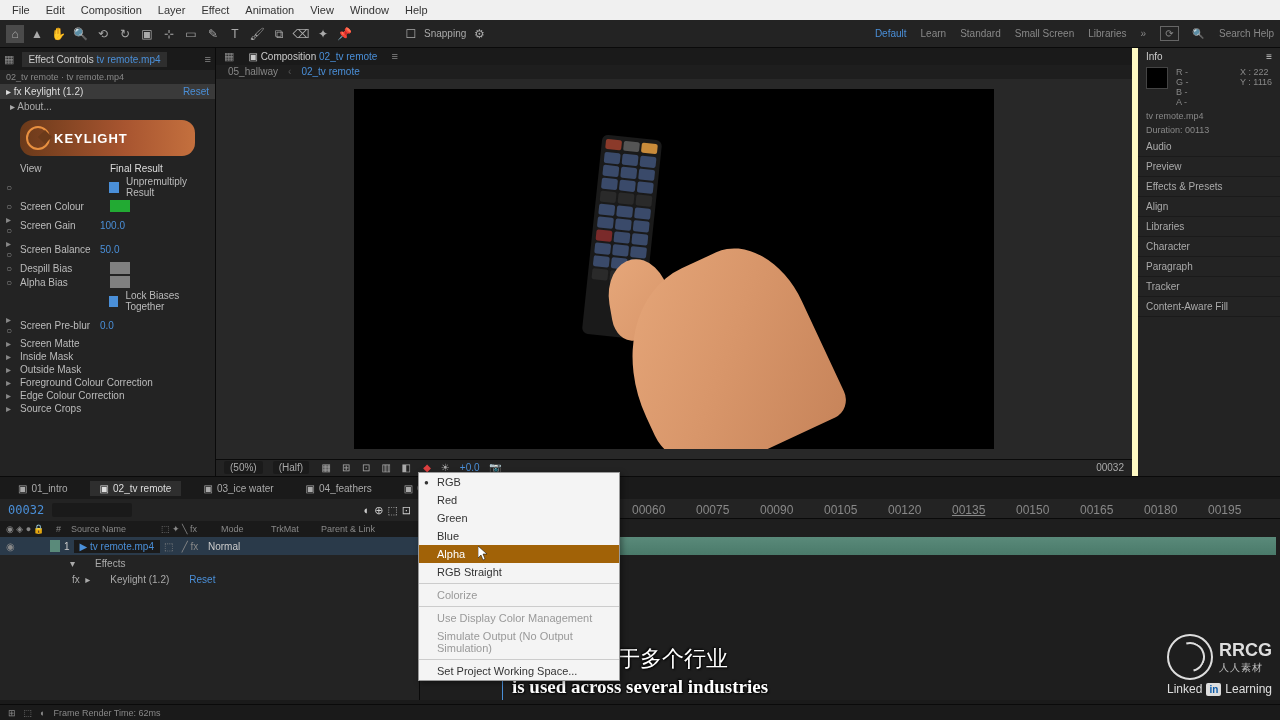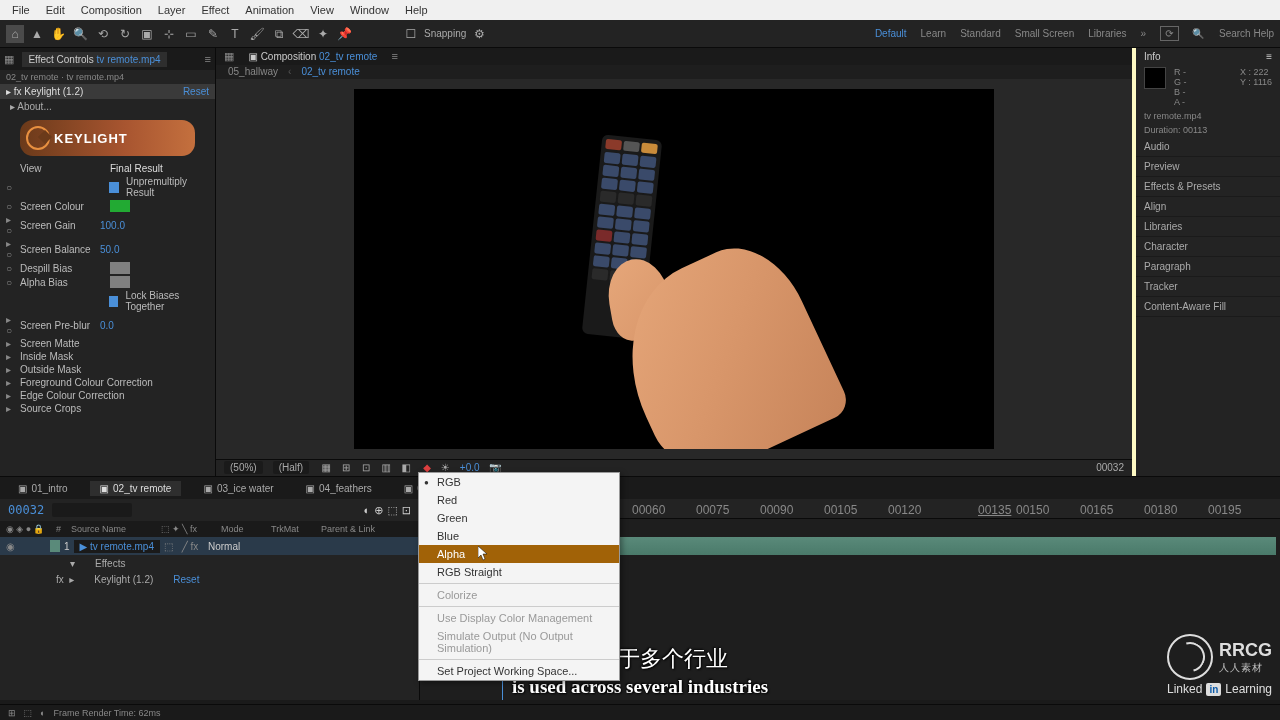--- a/index.html
+++ b/index.html
@@ -61,21 +61,21 @@
 .remote-btns div { height: 11px; background: #3a4a6a; border-radius: 2px; }
 .remote-btns .dark { background: #2a2a2a; }
 .remote-btns .red { background: #7a2a2a; }
 
 .viewer-controls { height: 22px; background: #232323; display: flex; align-items: center; padding: 0 8px; gap: 10px; font-size: 10px; color: #aaa; border-top: 1px solid #0a0a0a; }
 .dropdown-pill { background: #1a1a1a; padding: 1px 6px; border-radius: 2px; }
 .vc-icons { display: flex; gap: 6px; }
 .vc-icons span { width: 14px; text-align: center; }
 .vc-spacer { flex: 1; }
 
-.right-panel { width: 148px; background: #232323; border-left: 4px solid #fef9c3; }
+.right-panel { width: 148px; background: #232323; border-left: 6px solid #fef9c3; }
 .r-section { padding: 4px 8px; border-bottom: 1px solid #1a1a1a; font-size: 10px; color: #aaa; }
 .r-header { display: flex; justify-content: space-between; align-items: center; padding: 3px 8px; font-size: 10px; }
 .info-grid { display: flex; gap: 8px; padding: 2px 8px; font-size: 9px; }
 .info-swatch { width: 22px; height: 22px; background: #000; border: 1px solid #444; }
 .info-vals { display: flex; flex-direction: column; font-size: 9px; color: #888; }
 .duption-text { font-size: 9px; color: #888; padding: 2px 8px; }
 
 .timeline-area { height: 224px; background: #1e1e1e; border-top: 1px solid #0a0a0a; display: flex; flex-direction: column; }
 .tl-tabs { height: 22px; background: #1a1a1a; display: flex; align-items: center; padding: 0 8px; gap: 12px; }
 .tl-tab { font-size: 10px; color: #aaa; padding: 2px 10px; display: flex; align-items: center; gap: 4px; }
@@ -413,36 +413,36 @@
         <span style="width:40px;color:#888">◉ &nbsp; &nbsp;</span>
         <span style="width:10px;background:#5a8a7a;height:12px"></span>
         <span>1</span>
         <span class="src">▶ <span>tv remote.mp4</span></span>
         <span style="width:40px;color:#888">⬚ &nbsp; ╱ fx</span>
         <span style="width:46px">Normal</span>
       </div>
       <div class="tl-effect-row">
         ▾ <span>Effects</span>
       </div>
-      <div class="tl-effect-row" style="padding-left:56px">
+      <div class="tl-effect-row" style="padding-left:72px">
         fx &nbsp;▸ <span>Keylight (1.2)</span>
         <span class="reset">Reset</span>
       </div>
     </div>
     <div class="tl-right">
       <div class="tl-ruler" id="tl-ruler">
           <span class="tl-tick" style="left: 20px;">00015</span>
           <span class="tl-tick" style="left: 84px;">00030</span>
           <span class="tl-tick" style="left: 148px;">00045</span>
           <span class="tl-tick" style="left: 212px;">00060</span>
           <span class="tl-tick" style="left: 276px;">00075</span>
           <span class="tl-tick" style="left: 340px;">00090</span>
           <span class="tl-tick" style="left: 404px;">00105</span>
           <span class="tl-tick" style="left: 468px;">00120</span>
-          <span class="tl-tick" style="left: 558px; text-decoration: underline;">00135</span>
+          <span class="tl-tick" style="left: 532px; text-decoration: underline;">00135</span>
           <span class="tl-tick" style="left: 596px;">00150</span>
           <span class="tl-tick" style="left: 660px;">00165</span>
           <span class="tl-tick" style="left: 724px;">00180</span>
           <span class="tl-tick" style="left: 788px;">00195</span>
         </div>
       <div class="tl-playhead"></div>
       <div class="tl-track"></div>
     </div>
   </div>
 </div>

